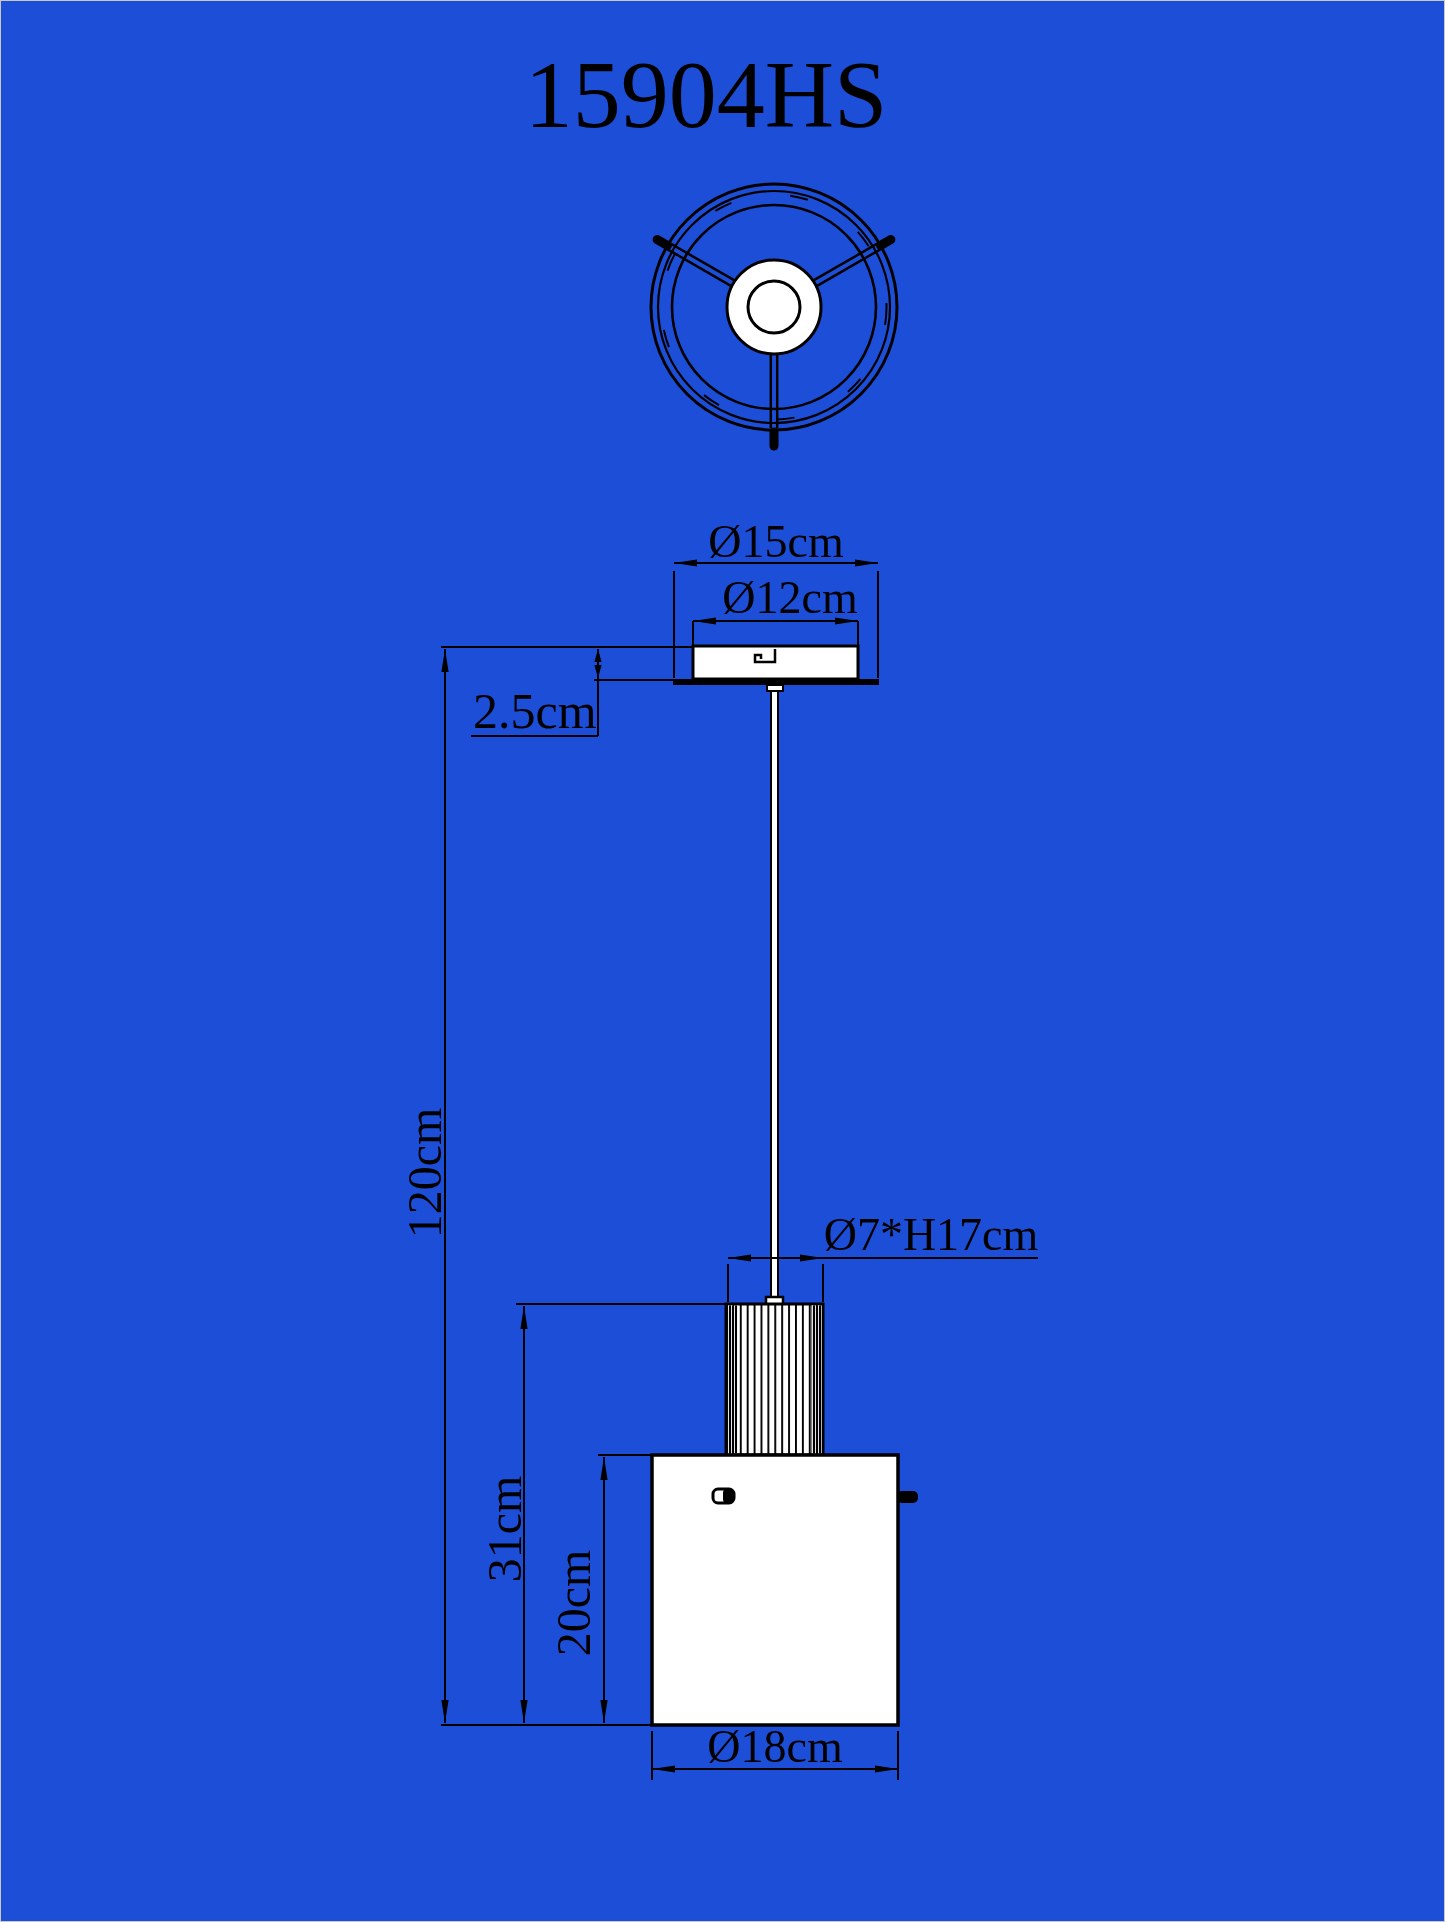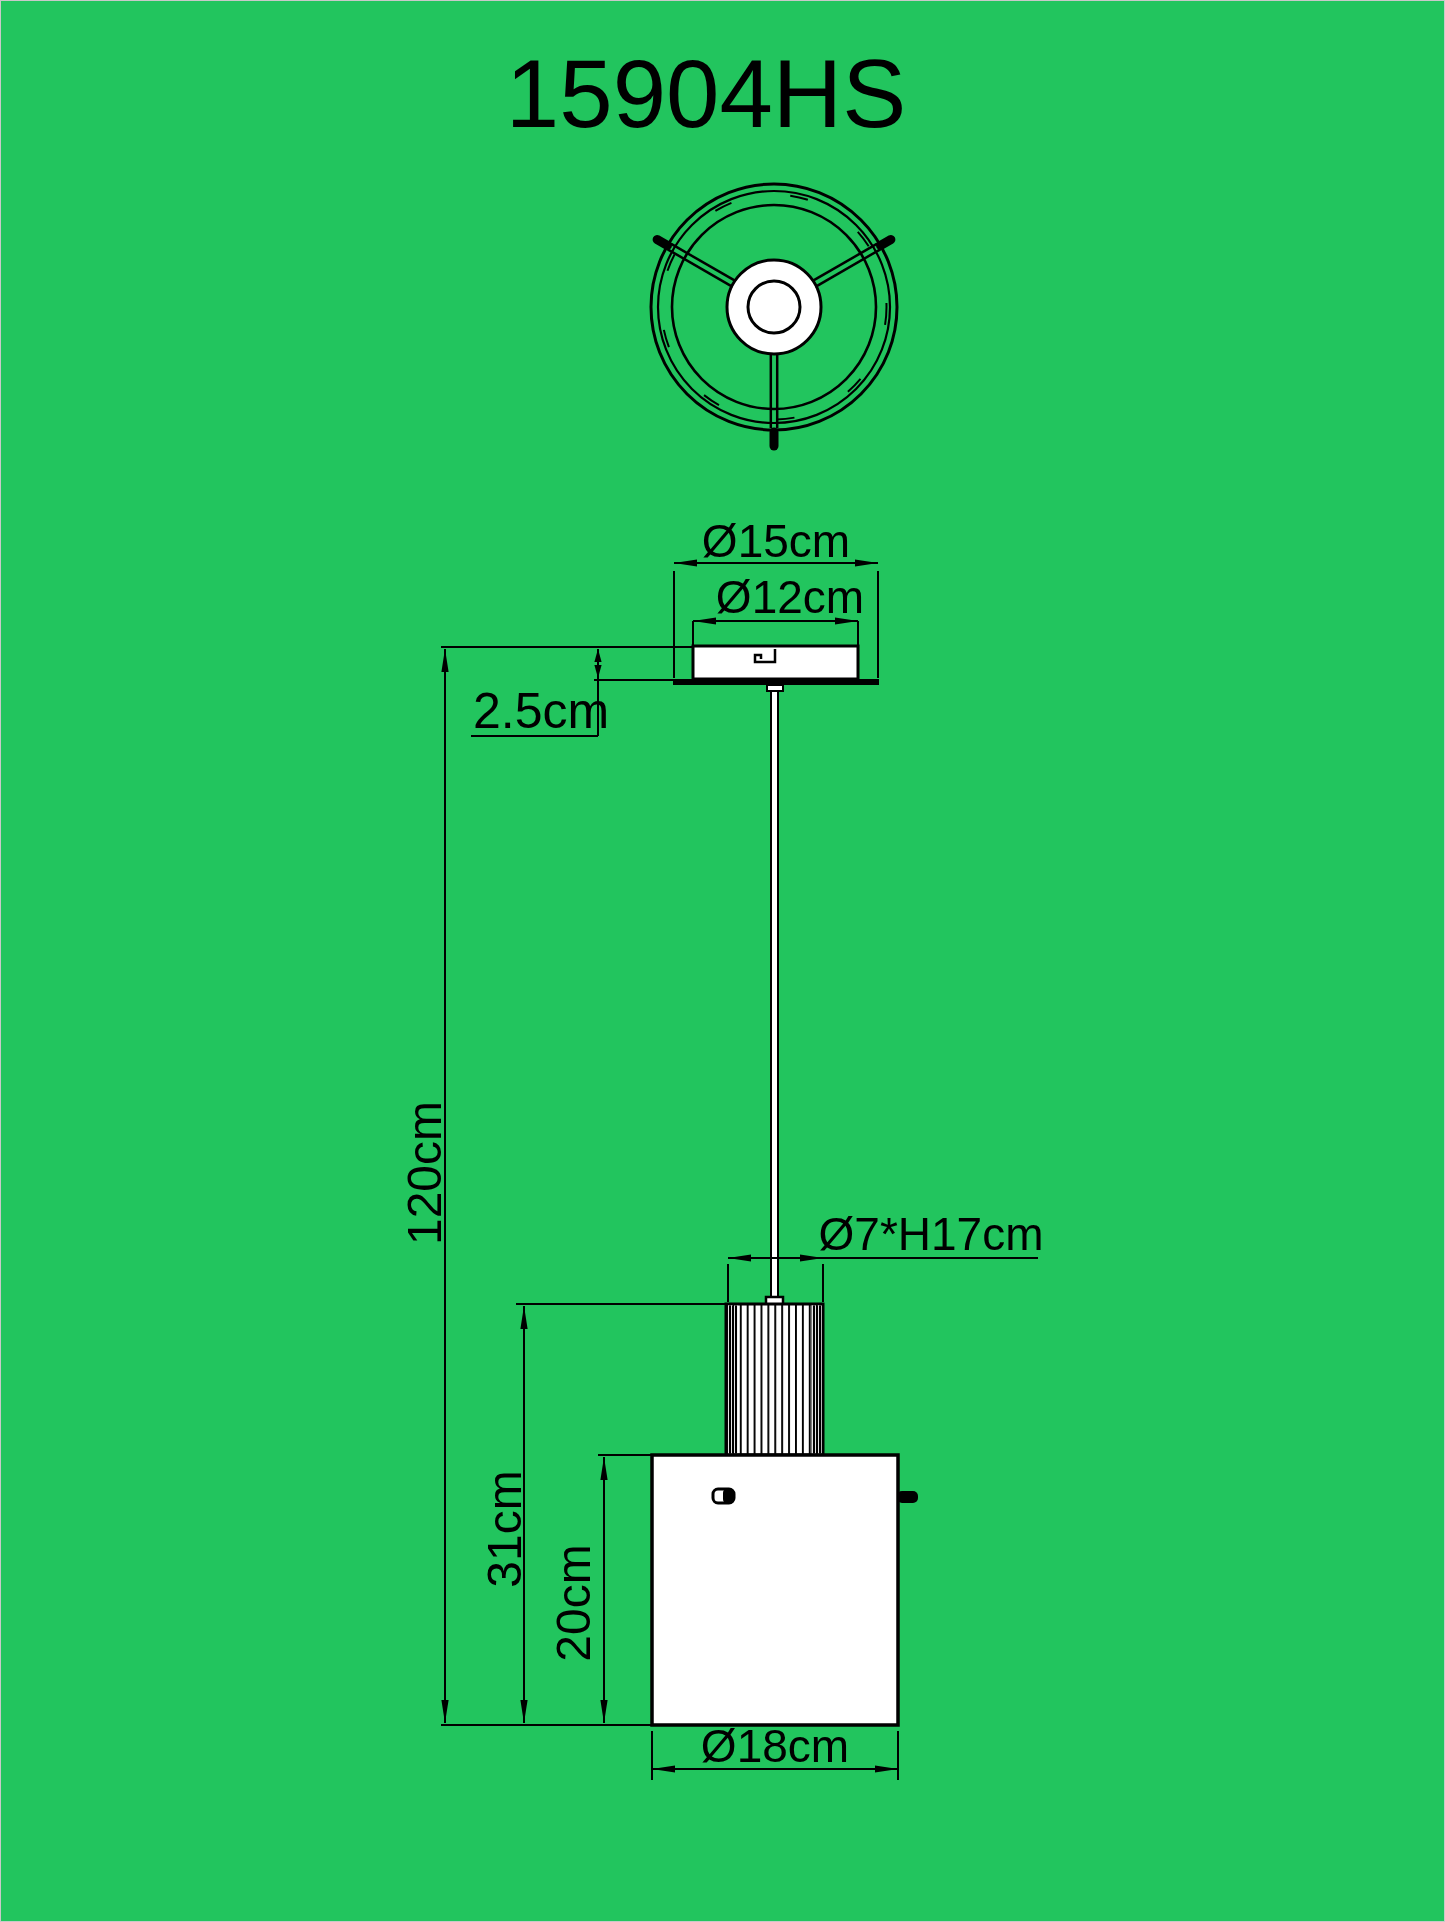--- a/index.html
+++ b/index.html
@@ -1,22 +1,22 @@
 <!DOCTYPE html>
 <html><head>
 <meta charset="utf-8">
 <style>
   html,body{margin:0;padding:0;background:#ffffff;}
   .sheet{
     position:relative;
     width:1445px;height:1922px;
-    background:#22c55e;
+    background:#1d4ed8;
     border:1px solid #c9c9c9;
     box-sizing:border-box;
-    font-family:Liberation Sans, sans-serif;
+    font-family:Liberation Serif, serif;
   }
   svg{position:absolute;left:0;top:0;}
   text{fill:#000;}
   .t-title{font-size:96px;}
   .t-dim{font-size:46px;}
   .t-dim-lg{font-size:50px;}
   .t-dim-rot{font-size:48px;}
 </style>
 </head>
 <body>

